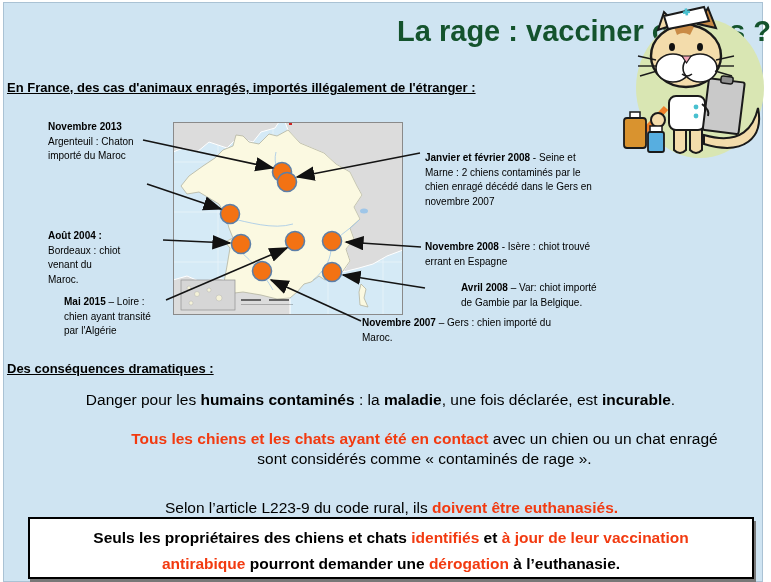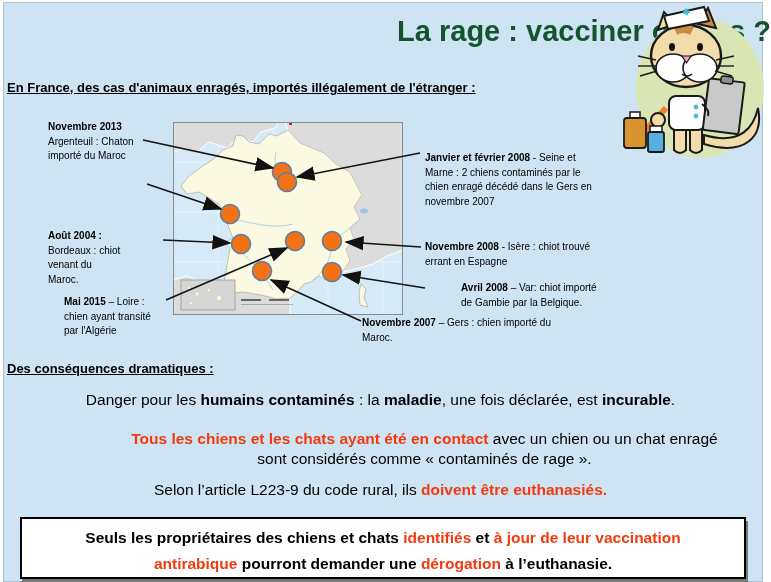--- a/index.html
+++ b/index.html
@@ -21,24 +21,24 @@
   .lab-aout2011{left:48px;top:166px;}
   .lab-aout2004{left:48px;top:229px;}
   .lab-mai2015{left:64px;top:295px;}
   .lab-janfev2008{left:425px;top:151px;}
   .lab-nov2008{left:425px;top:240px;}
   .lab-avril2008{left:430px;top:281px;margin-left:31px;}
   .lab-nov2007{left:362px;top:316px;}
   .para{position:absolute;left:0;width:761px;text-align:center;font-size:15.5px;z-index:3;}
   .p1{top:391px;}
   .p2{top:429px;line-height:19.5px;padding-left:44px;}
-  .p3{top:481px;}
+  .p3{top:499px;padding-left:11px;}
   .red-b{color:#f23a10;font-weight:bold;}
   .b{font-weight:bold;}
-  .notice-box{position:absolute;left:20px;top:517px;width:722px;height:52px;background:#ffffff;
+  .notice-box{position:absolute;left:28px;top:517px;width:722px;height:52px;background:#ffffff;
               border:2px solid #000;box-shadow:2px 4px 0 #787878;box-sizing:content-box;
               text-align:center;font-size:15.5px;font-weight:bold;line-height:26px;
               padding-top:6px;z-index:5;}
 </style>
 </head>
 <body>
 
 <div class="page">
   <div class="canvas"></div>
 

